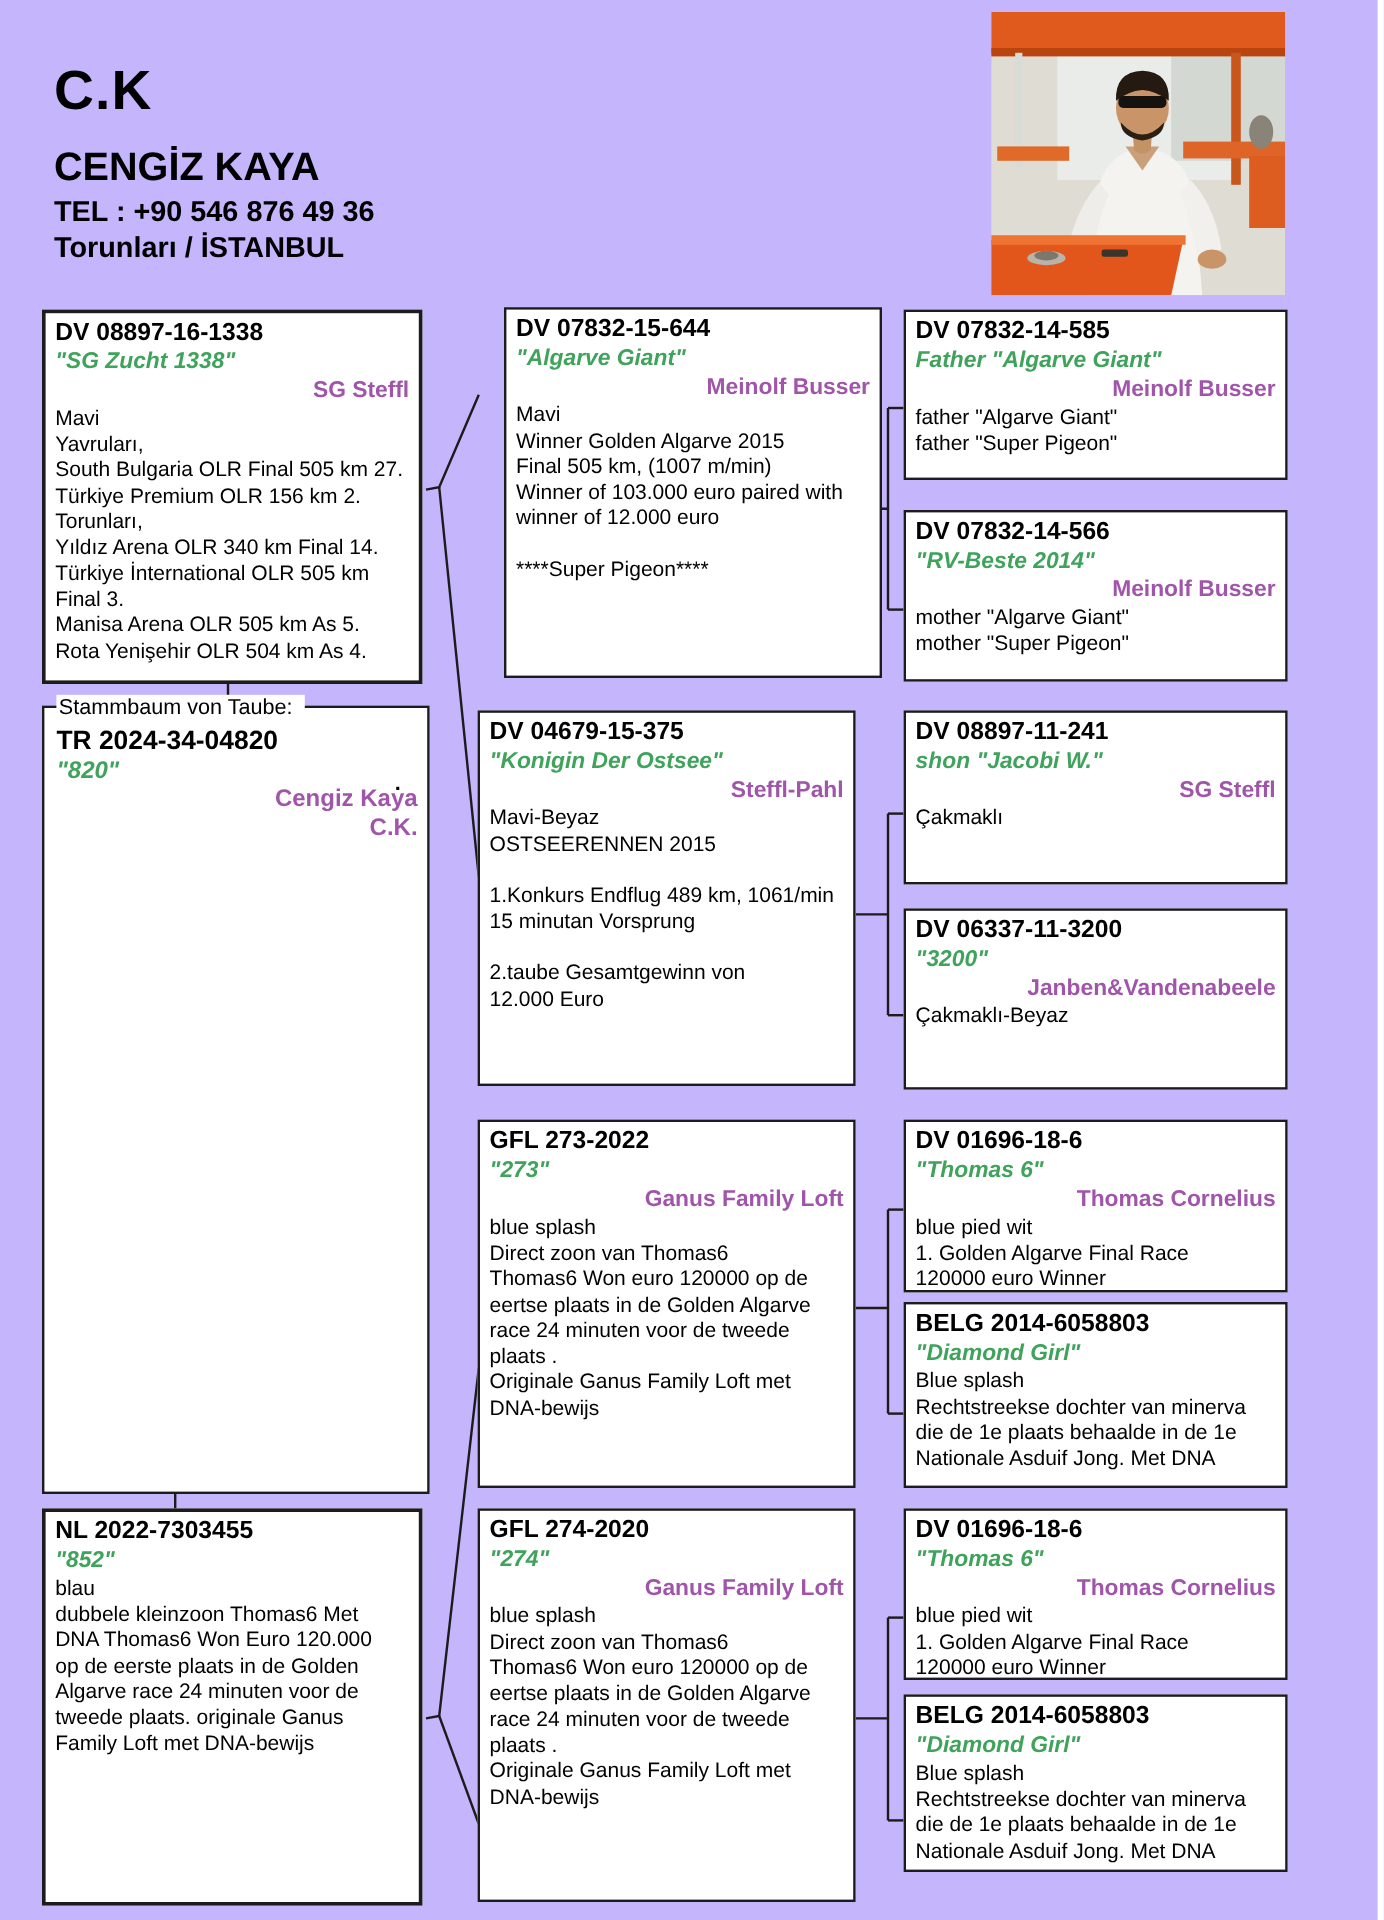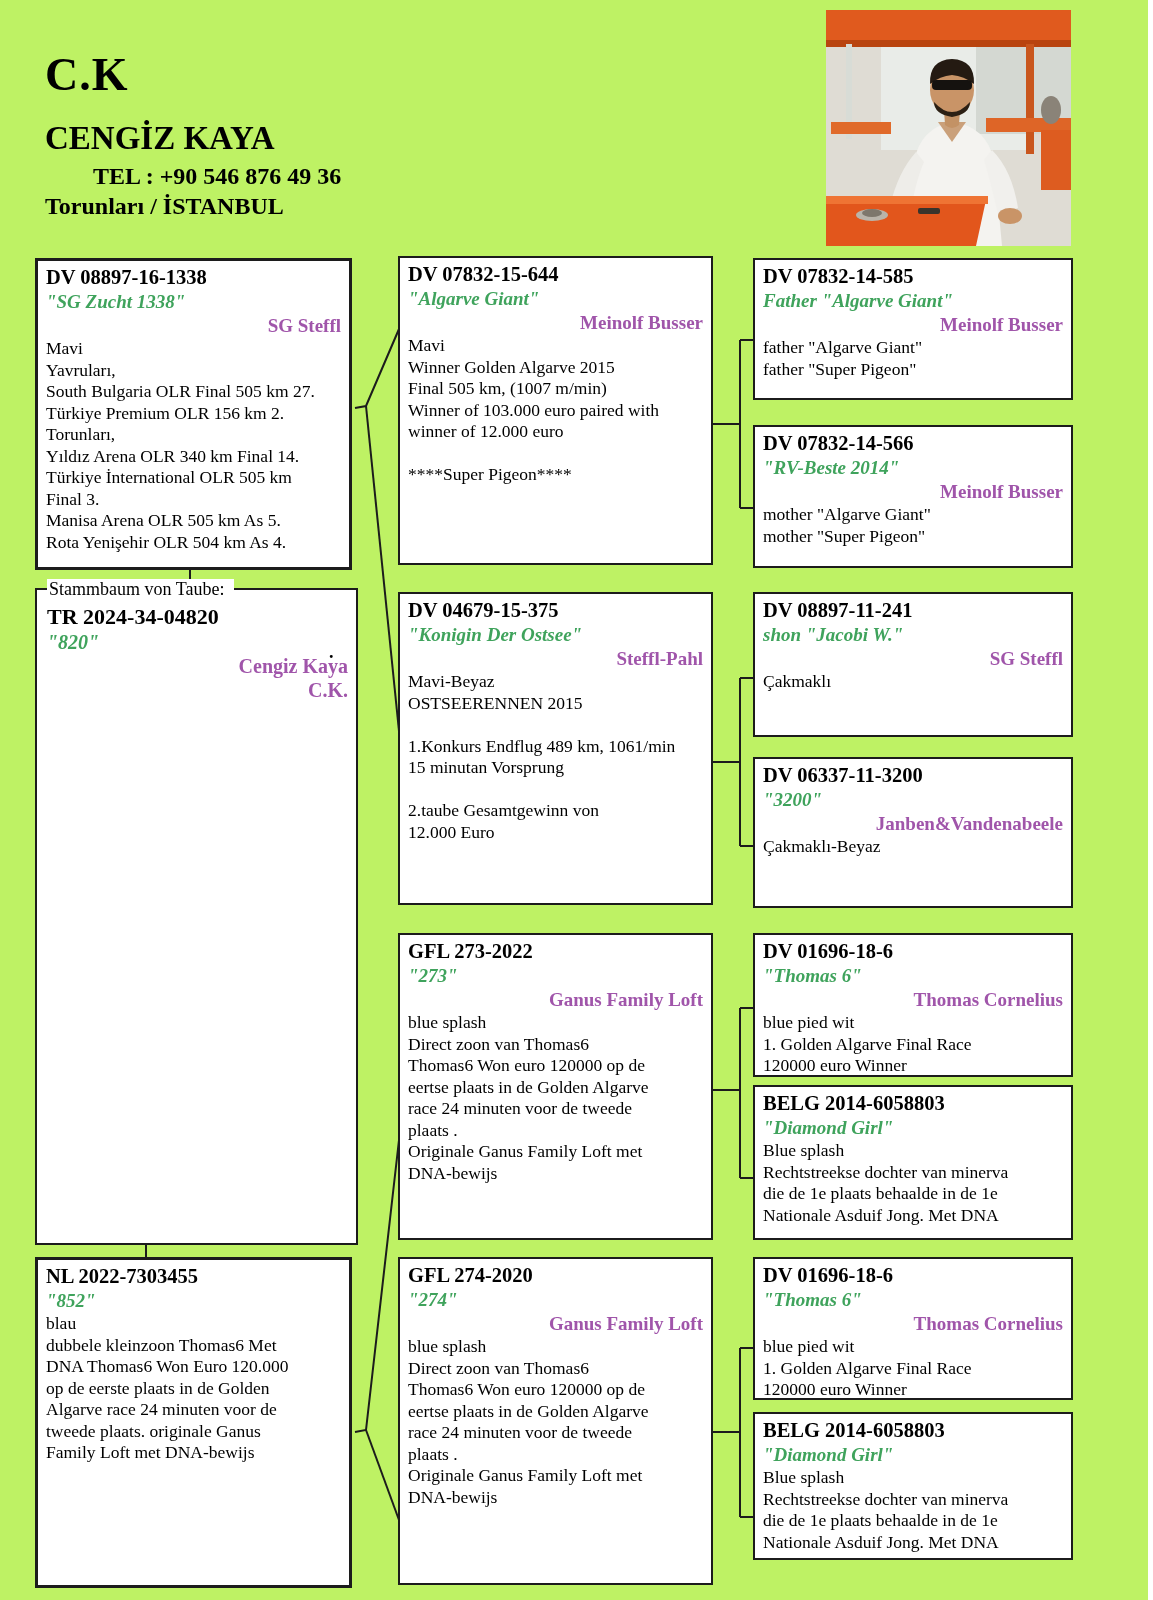--- a/index.html
+++ b/index.html
@@ -1,27 +1,27 @@
 <!DOCTYPE html>
 <html><head>
 <meta charset="utf-8">
 <style>
   html,body{margin:0;padding:0;background:#ffffff;}
   .canvas{
     position:relative;
     width:1148px;height:1600px;
-    background:#bef264;
-    font-family:Liberation Serif, serif;
+    background:#c4b5fd;
+    font-family:Liberation Sans, sans-serif;
     color:#000;
     overflow:hidden;
   }
   
   .hdr-initials{position:absolute;left:45px;top:48px;font-size:46px;font-weight:bold;letter-spacing:1px;}
   .hdr-name{position:absolute;left:45px;top:120px;font-size:33px;font-weight:bold;}
-  .hdr-tel{position:absolute;left:45px;top:163px;font-size:24px;font-weight:bold;margin-left:48px;}
+  .hdr-tel{position:absolute;left:45px;top:163px;font-size:24px;font-weight:bold;}
   .hdr-loc{position:absolute;left:45px;top:193px;font-size:24px;font-weight:bold;}
   
   .photo{position:absolute;left:826px;top:10px;width:245px;height:236px;}
   
   .pbox{
     position:absolute;background:#fff;border:2px solid #1c1c1c;
     padding:3px 8px 2px 8px;box-sizing:border-box;
   }
   .pbox.thick{border-width:3px;}
   .ring{font-size:20.5px;font-weight:bold;line-height:26px;white-space:nowrap;}
@@ -161,21 +161,21 @@
     <div class="breeder" style="color: rgb(160, 85, 170);"></div>
     <div class="pbody">blau
 dubbele kleinzoon Thomas6 Met
 DNA Thomas6 Won Euro 120.000
 op de eerste plaats in de Golden
 Algarve race 24 minuten voor de
 tweede plaats. originale Ganus
 Family Loft met DNA-bewijs</div>
   </div>
 
-  <div class="pbox" style="left:398px;top:256px;width:315px;height:309px;">
+  <div class="pbox" style="left:420px;top:256px;width:315px;height:309px;">
     <div class="ring">DV 07832-15-644</div>
     <div class="nick" style="color: rgb(63, 163, 92);">"Algarve Giant"</div>
     <div class="breeder" style="color: rgb(160, 85, 170);">Meinolf Busser</div>
     <div class="pbody">Mavi
 Winner Golden Algarve 2015
 Final 505 km, (1007 m/min)
 Winner of 103.000 euro paired with
 winner of 12.000 euro
 
 ****Super Pigeon****</div>

